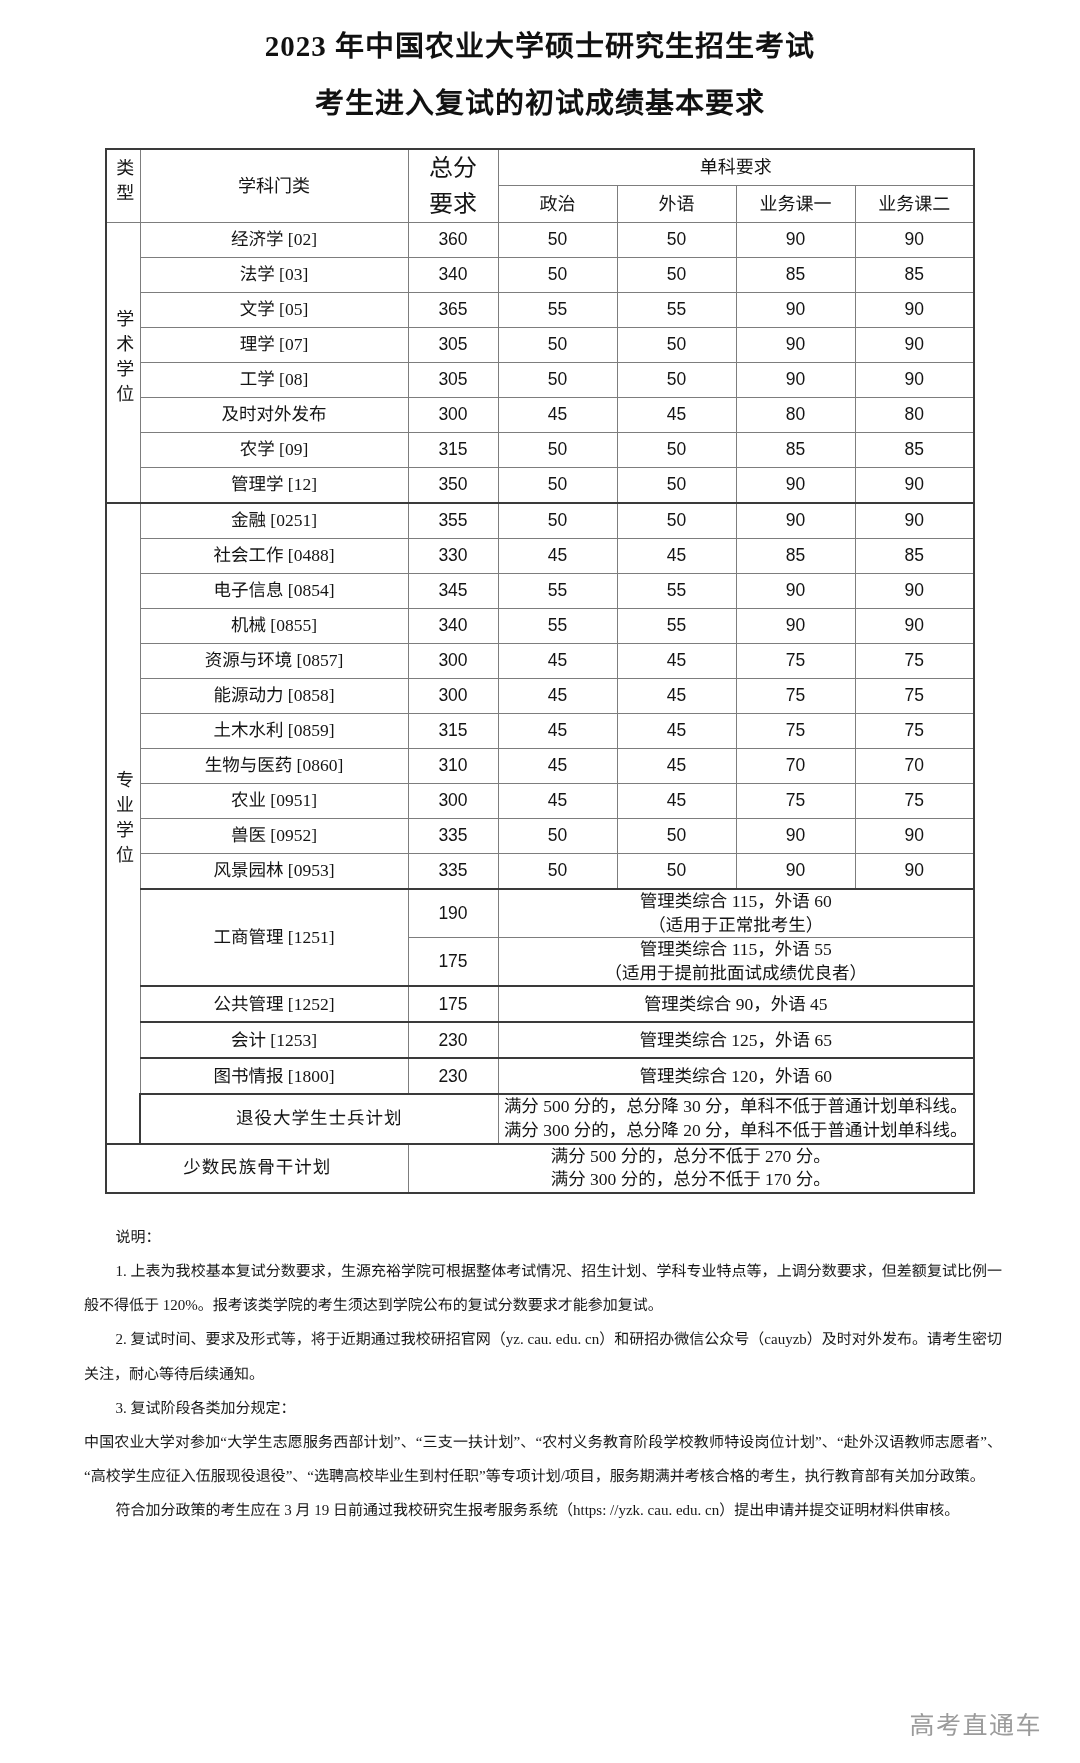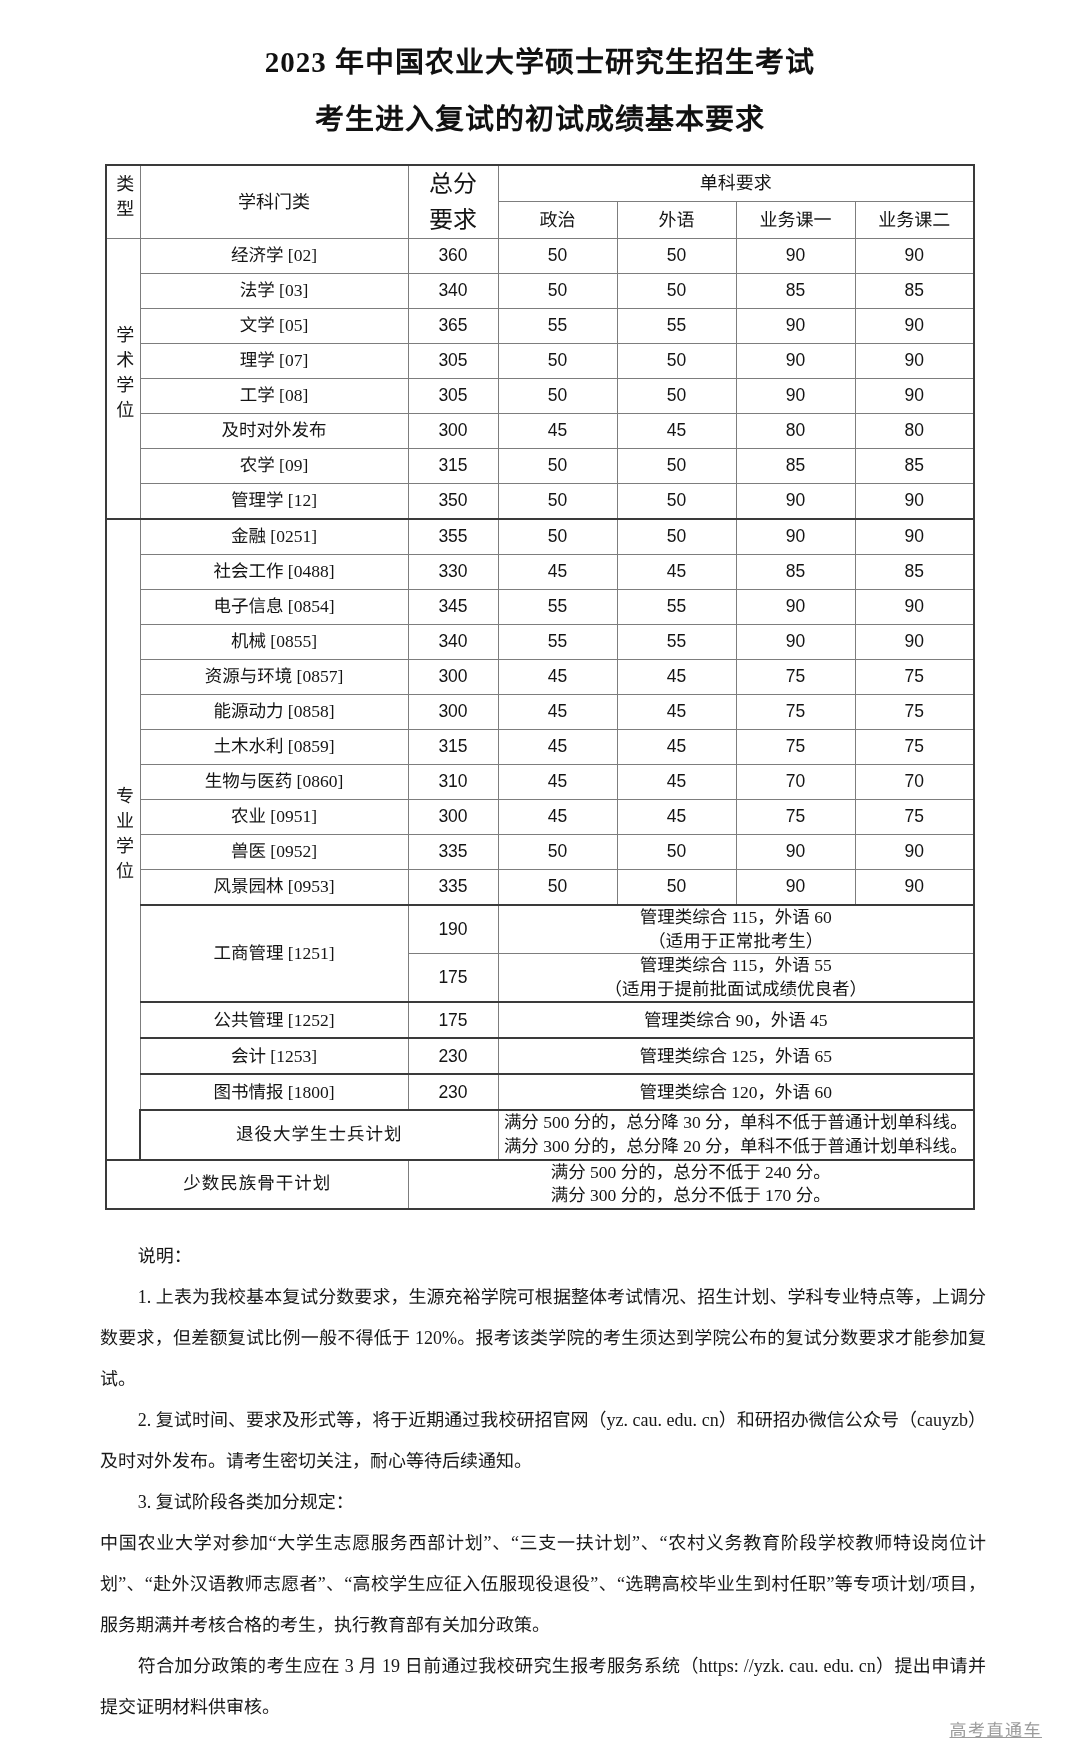--- a/index.html
+++ b/index.html
@@ -13,21 +13,21 @@
     font-family: "Liberation Serif", "DejaVu Serif", serif;
     color: #1a1a1a;
     position: relative;
     overflow: hidden;
   }
   .page {
     width: 1080px;
     height: 1763px;
     position: relative;
     box-sizing: border-box;
-    padding: 16px;
+    padding: 0;
   }
   
   .title-block {
     padding-top: 24px;
     text-align: center;
   }
   .title-line {
     font-size: 29px;
     font-weight: bold;
     letter-spacing: 1px;
@@ -97,42 +97,41 @@
     line-height: 1.72;
     padding: 6px 0;
   }
   .thick-top { border-top: 2px solid #3a3a3a !important; }
   .thick-bottom { border-bottom: 2px solid #3a3a3a !important; }
   .thick-left { border-left: 2px solid #3a3a3a !important; }
   .thick-right { border-right: 2px solid #3a3a3a !important; }
   
   .notes {
     margin: 26px 78px 0 84px;
-    font-size: 18px;
+    font-size: 15px;
     line-height: 2.28;
     color: #171717;
     text-align: justify;
   }
   .notes p {
     margin: 0;
     text-indent: 0;
   }
   .notes p.indent {
     text-indent: 2.1em;
   }
   
   .watermark {
     position: absolute;
     right: 38px;
     bottom: 22px;
     font-family: "DejaVu Sans", "Liberation Sans", sans-serif;
-    font-size: 17px;
+    font-size: 25px;
     color: #9b9b9b;
     letter-spacing: 1.5px;
-    text-decoration: underline;
   }
 </style>
 </head>
 <body>
 
 <div class="page">
 
   <div class="title-block">
     <div class="title-line">2023 年中国农业大学硕士研究生招生考试</div>
     <div class="title-line second">考生进入复试的初试成绩基本要求</div>
@@ -366,21 +365,21 @@
       <tr>
         <td colspan="2" class="plan-name thick-left thick-top">退役大学生士兵计划</td>
         <td colspan="5" class="plan-text thick-top thick-right">
           <div>满分 500 分的，总分降 30 分，单科不低于普通计划单科线。</div>
           <div>满分 300 分的，总分降 20 分，单科不低于普通计划单科线。</div>
         </td>
       </tr>
       <tr>
         <td colspan="2" class="plan-name thick-left thick-top thick-bottom">少数民族骨干计划</td>
         <td colspan="5" class="plan-text thick-top thick-bottom thick-right">
-          <div>满分 500 分的，总分不低于 240 分。</div>
+          <div>满分 500 分的，总分不低于 270 分。</div>
           <div>满分 300 分的，总分不低于 170 分。</div>
         </td>
       </tr>
     </tbody>
   </table>
 
   <div class="notes">
     <p class="indent">说明：</p>
     <p class="indent">1. 上表为我校基本复试分数要求，生源充裕学院可根据整体考试情况、招生计划、学科专业特点等，上调分数要求，但差额复试比例一般不得低于 120%。报考该类学院的考生须达到学院公布的复试分数要求才能参加复试。</p>
     <p class="indent">2. 复试时间、要求及形式等，将于近期通过我校研招官网（yz. cau. edu. cn）和研招办微信公众号（cauyzb）及时对外发布。请考生密切关注，耐心等待后续通知。</p>

